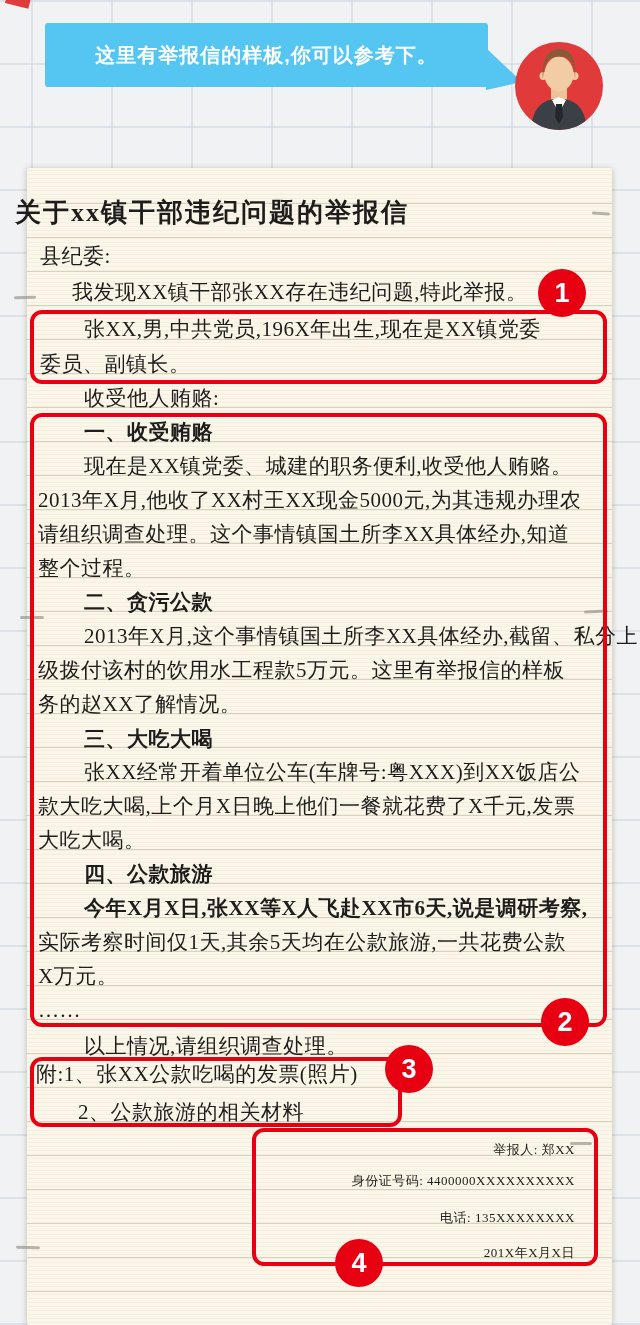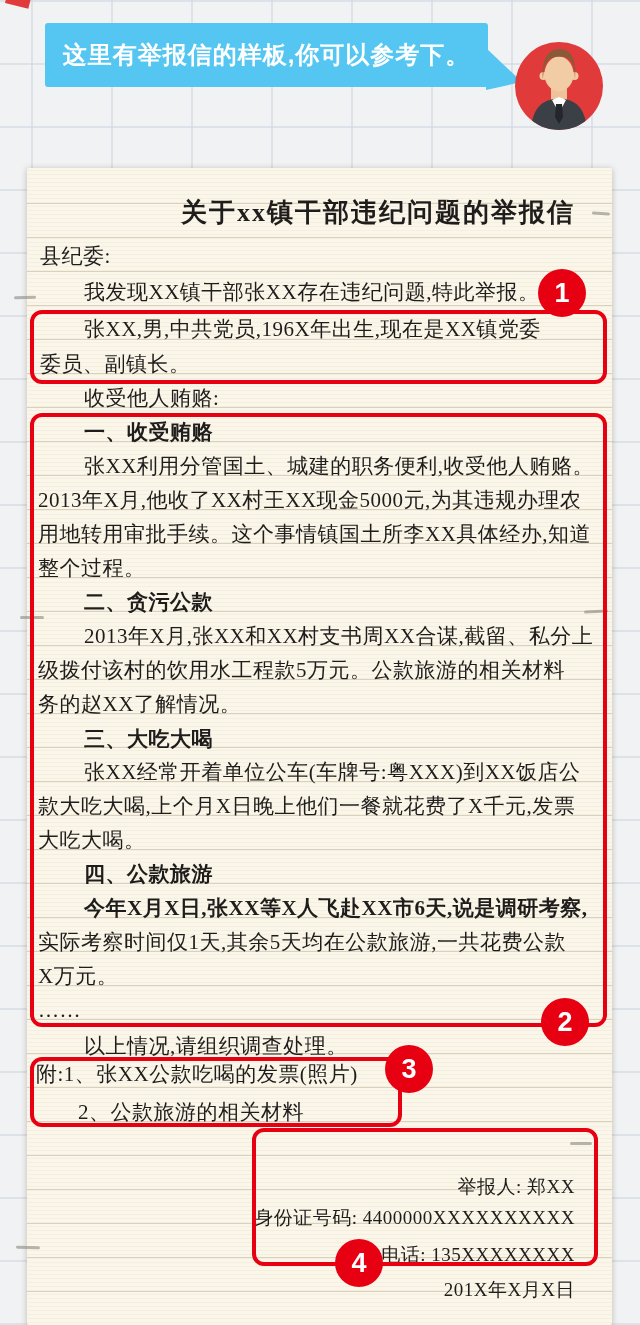--- a/index.html
+++ b/index.html
@@ -7,38 +7,38 @@
   .page{position:relative;width:640px;height:1325px;overflow:hidden;
     background-color:#f1f2f4;
     background-image:
       repeating-linear-gradient(to right, rgba(205,213,223,.55) 0 2px, transparent 2px 80px),
       repeating-linear-gradient(to bottom, rgba(205,213,223,.55) 0 2px, transparent 2px 63px);
     background-position:31px 0,0 0;}
   .corner-mark{position:absolute;left:6px;top:-5px;width:24px;height:11px;background:#e03a3a;transform:rotate(14deg);z-index:6;}
   
   .bubble{position:absolute;left:45px;top:23px;width:443px;height:64px;background:#54c6f1;border-radius:3px;z-index:6;
     display:flex;align-items:center;justify-content:center;}
-  .bubble span{color:#ffffff;font-size:24px;font-weight:bold;letter-spacing:1px;font-family:"Liberation Sans","DejaVu Sans",sans-serif;}
+  .bubble span{color:#ffffff;font-size:20px;font-weight:bold;letter-spacing:1px;font-family:"Liberation Sans","DejaVu Sans",sans-serif;}
   .bubble-tail{position:absolute;left:486px;top:46px;z-index:6;}
   
   .avatar{position:absolute;left:515px;top:42px;width:88px;height:88px;z-index:6;}
   
   .paper{position:absolute;left:27px;top:168px;width:585px;height:1157px;background:#fbf6ea;
     box-shadow:0 1px 6px rgba(90,80,60,.35);border-radius:2px;z-index:1;}
   .paper::before{content:"";position:absolute;left:0;right:0;top:2px;bottom:0;
     background-image:
       repeating-linear-gradient(to bottom, transparent 0 33px, rgba(160,148,115,.38) 33px 34px),
       repeating-linear-gradient(to bottom, rgba(215,200,165,.16) 0 1px, transparent 1px 4px);}
   .tear{position:absolute;height:3px;background:#928f86;opacity:.65;z-index:2;border-radius:2px;}
   
   .line{position:absolute;height:34px;line-height:34px;font-size:21px;color:#1e1d1b;
     letter-spacing:.5px;white-space:nowrap;z-index:3;}
-  .title{left:37px;top:196px;width:538px;text-align:right;font-size:26px;font-weight:bold;letter-spacing:2px;}
+  .title{left:15px;top:196px;width:538px;text-align:left;font-size:26px;font-weight:bold;letter-spacing:2px;}
   .bold{font-weight:bold;}
-  .sig{right:65px;font-size:19px;margin-top:37px;}
+  .sig{right:65px;font-size:13px;}
   
   .rbox{position:absolute;box-sizing:border-box;border:4px solid #e60012;border-radius:12px;z-index:4;pointer-events:none;}
   .box1{left:30px;top:310px;width:577px;height:74px;}
   .box2{left:30px;top:413px;width:577px;height:614px;}
   .box3{left:30px;top:1057px;width:372px;height:70px;}
   .box4{left:252px;top:1128px;width:346px;height:138px;}
   .badge{position:absolute;width:48px;height:48px;border-radius:50%;background:#e60012;color:#fff;
     font-family:"Liberation Sans","DejaVu Sans",sans-serif;font-size:27px;font-weight:bold;
     display:flex;align-items:center;justify-content:center;z-index:5;}
   .b1{left:538px;top:269px;}
@@ -83,35 +83,35 @@
   <div class="paper"></div>
   <div class="tear" style="left:14px;top:296px;width:22px;transform:rotate(-2deg);"></div>
   <div class="tear" style="left:592px;top:212px;width:18px;transform:rotate(3deg);"></div>
   <div class="tear" style="left:20px;top:616px;width:24px;"></div>
   <div class="tear" style="left:584px;top:610px;width:24px;transform:rotate(-3deg);"></div>
   <div class="tear" style="left:570px;top:1142px;width:22px;"></div>
   <div class="tear" style="left:16px;top:1246px;width:24px;transform:rotate(2deg);"></div>
 
   <div class="line title">关于xx镇干部违纪问题的举报信</div>
   <div class="line" style="left:40px;top:239px;">县纪委:</div>
-  <div class="line" style="left:84px;top:275px;">我发现XX镇干部张XX存在违纪问题,特此举报。</div>
+  <div class="line" style="left:72px;top:275px;">我发现XX镇干部张XX存在违纪问题,特此举报。</div>
 
   <div class="line" style="left:84px;top:312px;text-align:right;">张XX,男,中共党员,196X年出生,现在是XX镇党委</div>
   <div class="line" style="left:40px;top:347px;">委员、副镇长。</div>
   <div class="line" style="left:84px;top:381px;">收受他人贿赂:</div>
 
   <div class="line bold" style="left:84px;top:415px;">一、收受贿赂</div>
-  <div class="line" style="left:84px;top:449px;">张XX利用分管国土、城建的职务便利,收受他人贿赂。</div>
+  <div class="line" style="left:84px;top:449px;">现在是XX镇党委、城建的职务便利,收受他人贿赂。</div>
   <div class="line" style="left:38px;top:483px;">2013年X月,他收了XX村王XX现金5000元,为其违规办理农</div>
-  <div class="line" style="left:38px;top:517px;">用地转用审批手续。这个事情镇国土所李XX具体经办,知道</div>
+  <div class="line" style="left:38px;top:517px;">请组织调查处理。这个事情镇国土所李XX具体经办,知道</div>
   <div class="line" style="left:38px;top:551px;">整个过程。</div>
 
   <div class="line bold" style="left:84px;top:585px;text-align:right;">二、贪污公款</div>
-  <div class="line" style="left:84px;top:619px;">2013年X月,张XX和XX村支书周XX合谋,截留、私分上</div>
-  <div class="line" style="left:38px;top:653px;">级拨付该村的饮用水工程款5万元。公款旅游的相关材料</div>
+  <div class="line" style="left:84px;top:619px;">2013年X月,这个事情镇国土所李XX具体经办,截留、私分上</div>
+  <div class="line" style="left:38px;top:653px;">级拨付该村的饮用水工程款5万元。这里有举报信的样板</div>
   <div class="line" style="left:38px;top:687px;">务的赵XX了解情况。</div>
 
   <div class="line bold" style="left:84px;top:722px;">三、大吃大喝</div>
   <div class="line" style="left:84px;top:755px;">张XX经常开着单位公车(车牌号:粤XXX)到XX饭店公</div>
   <div class="line" style="left:38px;top:789px;">款大吃大喝,上个月X日晚上他们一餐就花费了X千元,发票</div>
   <div class="line" style="left:38px;top:823px;">大吃大喝。</div>
 
   <div class="line bold" style="left:84px;top:857px;">四、公款旅游</div>
   <div class="line" style="left:84px;top:891px;font-weight:bold;">今年X月X日,张XX等X人飞赴XX市6天,说是调研考察,</div>
   <div class="line" style="left:38px;top:925px;">实际考察时间仅1天,其余5天均在公款旅游,一共花费公款</div>

